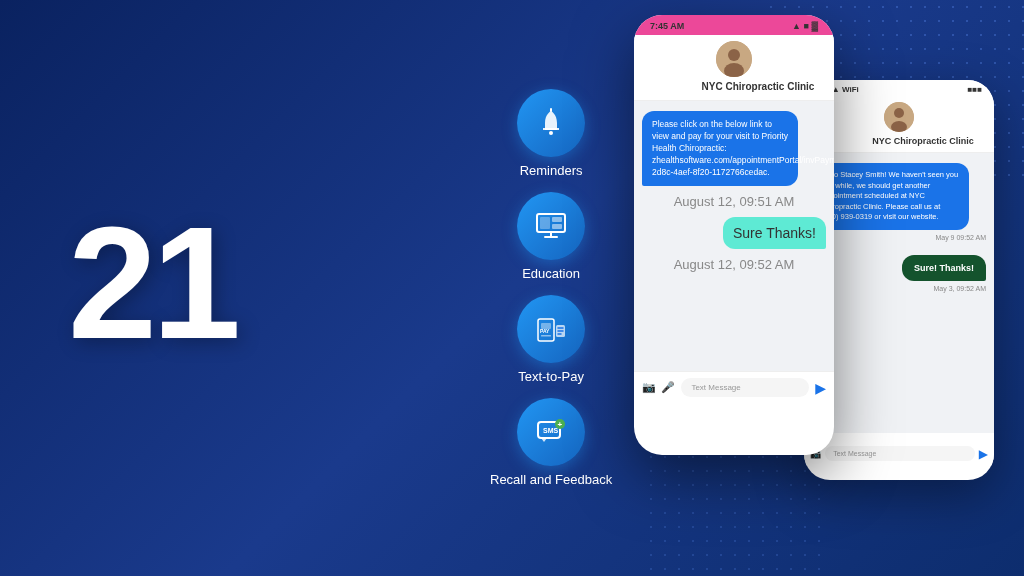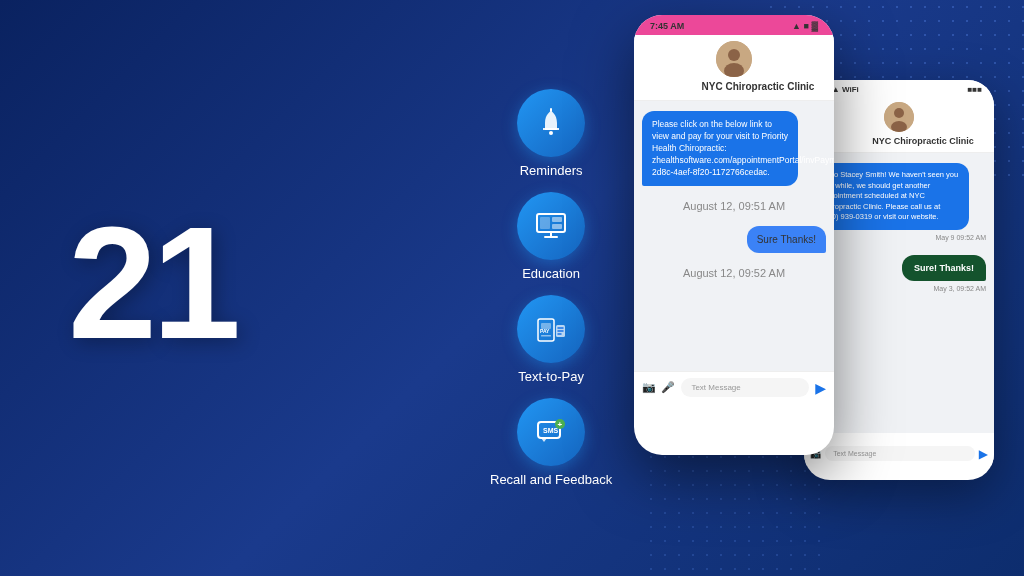--- a/index.html
+++ b/index.html
@@ -189,32 +189,32 @@
       background: #1a73e8;
       color: white;
       border-radius: 12px 12px 12px 2px;
       padding: 8px 10px;
       font-size: 8.5px;
       line-height: 1.4;
       max-width: 85%;
     }
 
     .chat-timestamp {
-      font-size: 11px;
+      font-size: 13px;
       color: #888;
       text-align: center;
-      margin: 6px 0;
+      margin: 0 0;
     }
 
     .chat-bubble-user {
-      background: #3b82f6;
+      background: #5eead4;
       color: #333;
       border-radius: 12px 12px 2px 12px;
       padding: 8px 10px;
-      font-size: 10px;
+      font-size: 14px;
       align-self: flex-end;
       max-width: 70%;
     }
 
     .phone-input-bar {
       background: white;
       display: flex;
       align-items: center;
       padding: 6px 8px;
       border-top: 1px solid #eee;

